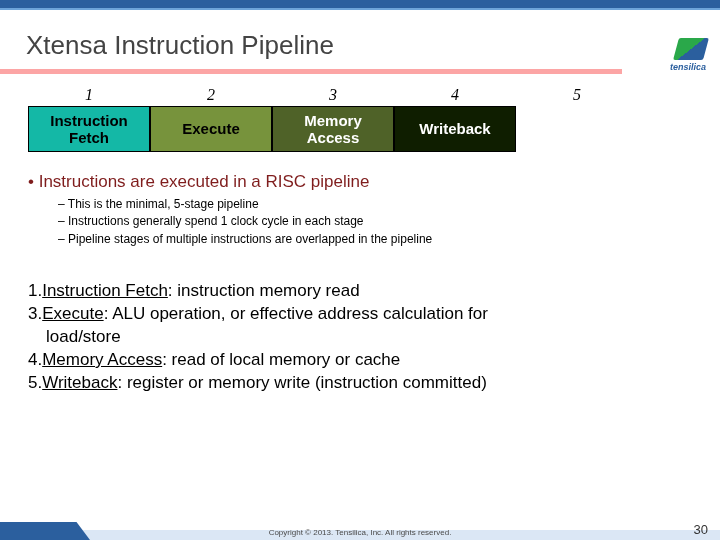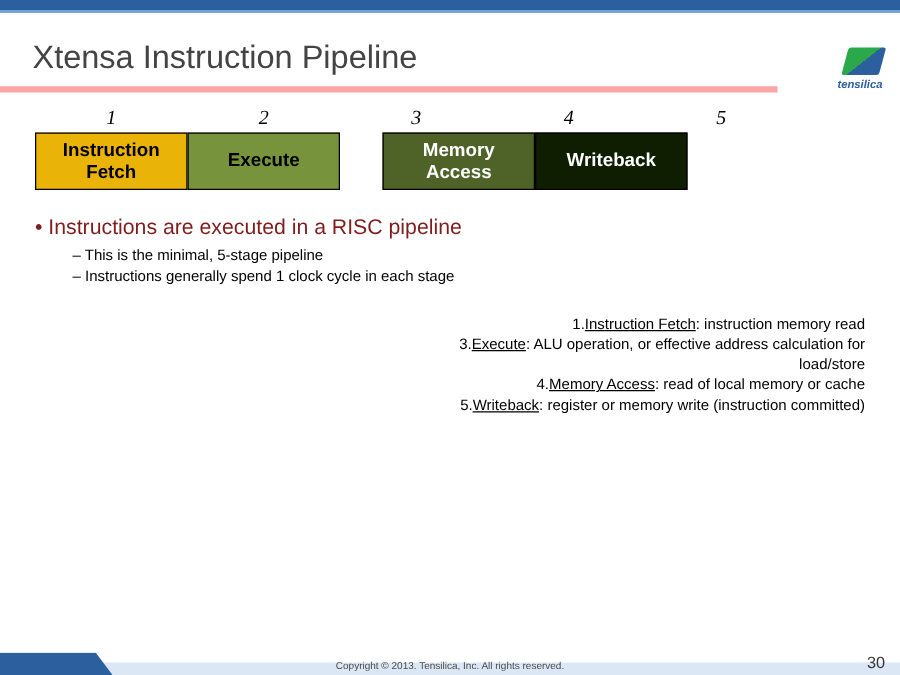--- a/index.html
+++ b/index.html
@@ -80,24 +80,24 @@
     border: 1px solid #000;
     display: flex;
     align-items: center;
     justify-content: center;
     text-align: center;
     font-size: 15px;
     font-weight: bold;
     line-height: 1.15;
     padding: 0 4px;
   }
-  .s1 { background: #eab308; color: #000; }
+  .s1 { background: #14b8a6; color: #000; }
   .s2 { background: #c3d69b; color: #000; }
   .s3 { background: #77933c; color: #000; }
-  .s4 { background: #4f6228; color: #fff; margin-left: 34px; }
+  .s4 { background: #4f6228; color: #fff; }
   .s5 { background: #0f1e00; color: #fff; }
   .bullet-main {
     margin-top: 20px;
     font-size: 17px;
     color: #7f1d1d;
   }
   .bullet-main::before {
     content: "• ";
   }
   .sub-list {
@@ -105,25 +105,24 @@
     font-size: 12px;
     color: #000;
   }
   .sub-list div::before {
     content: "– ";
   }
   .sub-list div {
     line-height: 1.45;
   }
   .ol {
-    margin-top: 20px;
-    font-size: 12px;
+    margin-top: 32px;
+    font-size: 17px;
     color: #000;
     line-height: 1.35;
-    text-align: right;
   }
   .ol-row .num { font-weight: 400; }
   .ol-row .term { text-decoration: underline; }
   .ol-row.indent { padding-left: 18px; }
   .footer-bar {
     position: absolute;
     left: 0;
     bottom: 0;
     width: 100%;
     display: flex;
@@ -201,20 +200,21 @@
       </div>
     <div class="stage s5">
         <span style="white-space:pre-line">Writeback</span>
       </div>
   </div>
 
   <div class="bullet-main">Instructions are executed in a RISC pipeline</div>
   <div class="sub-list">
     <div>This is the minimal, 5-stage pipeline</div>
     <div>Instructions generally spend 1 clock cycle in each stage</div>
+    <div>Pipeline stages of multiple instructions are overlapped in the pipeline</div>
   </div>
 
   <div class="ol">
     <div class="ol-row">
       <span class="num">1.</span><span class="term">Instruction Fetch</span><span>: instruction memory read</span>
     </div>
     <div class="ol-row">
       <span class="num">3.</span><span class="term">Execute</span><span>: ALU operation, or effective address calculation for</span>
     </div>
     <div class="ol-row indent">

